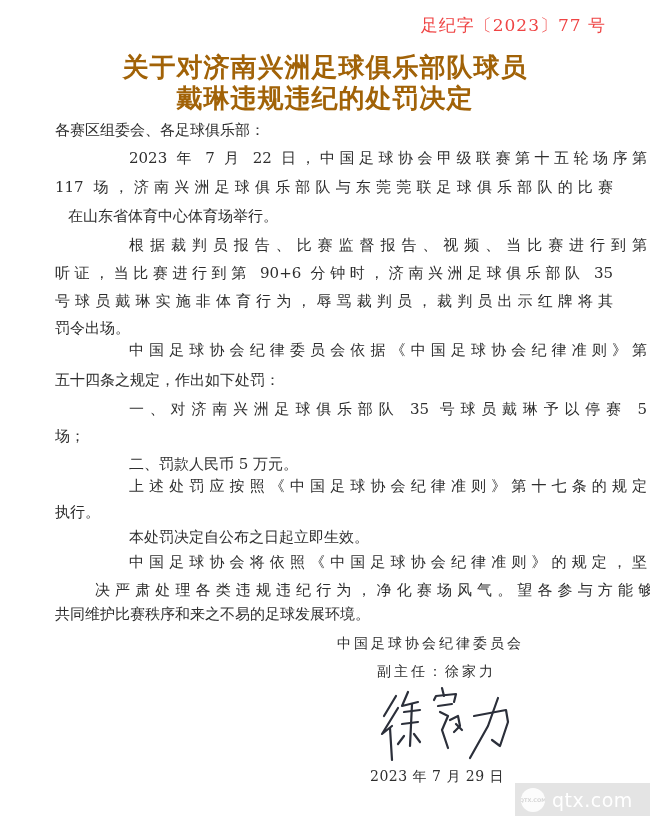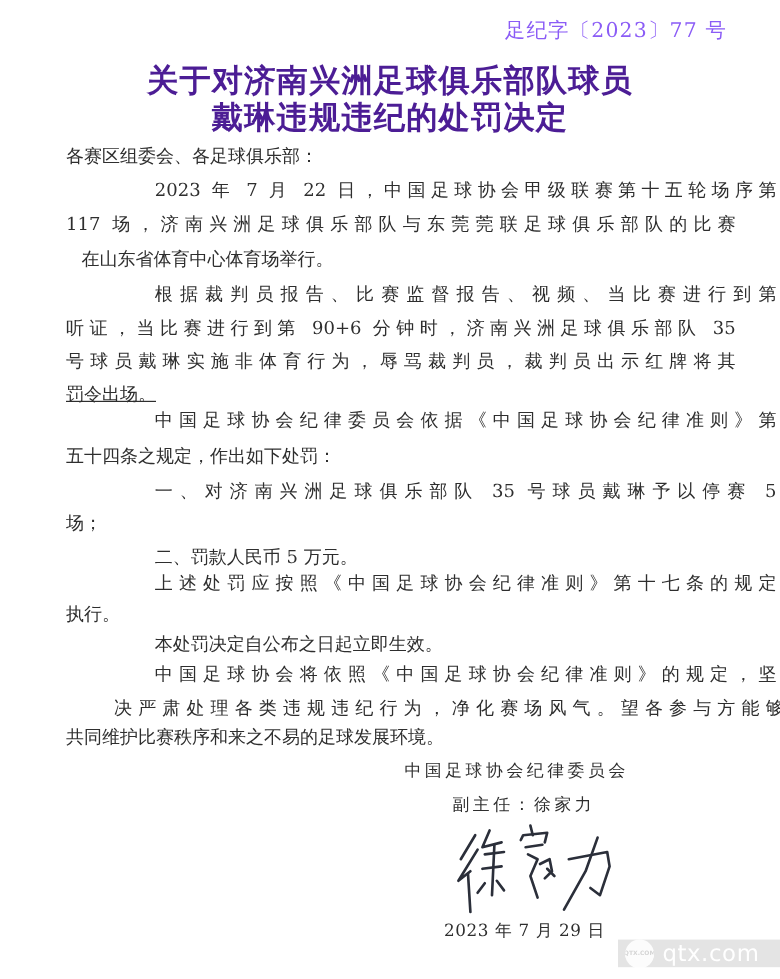--- a/index.html
+++ b/index.html
@@ -14,32 +14,32 @@
       overflow: hidden;
       font-family: "DejaVu Serif", "Liberation Serif", serif;
       color: #2a2a2a;
     }
     .doc-number {
       position: absolute;
       top: 14px;
       right: 44px;
       font-size: 17px;
       letter-spacing: 1px;
-      color: #8b5cf6;
+      color: #ef4444;
       white-space: nowrap;
     }
     .title {
       position: absolute;
       left: 0;
       width: 650px;
       text-align: center;
       font-family: "DejaVu Serif", "Liberation Serif", serif;
       font-weight: bold;
       font-size: 26px;
-      color: #4c1d95;
+      color: #a16207;
       letter-spacing: 1px;
       white-space: nowrap;
     }
     .title.l1 { top: 50px; }
     .title.l2 { top: 81px; }
 
     .line {
       position: absolute;
       left: 55px;
       width: 558px;
@@ -66,21 +66,21 @@
       left: 378px;
       top: 686px;
       width: 150px;
       height: 78px;
     }
     .watermark {
       position: absolute;
       left: 515px;
       top: 783px;
       width: 135px;
-      height: 23px;
+      height: 33px;
       background: #e4e4e4;
       display: flex;
       align-items: center;
       padding-left: 6px;
       box-sizing: border-box;
     }
     .wm-logo {
       width: 24px;
       height: 24px;
       border-radius: 50%;
@@ -122,21 +122,21 @@
 
   <div class="line last" style="top:118px;">各赛区组委会、各足球俱乐部：</div>
 
   <div class="line indent" style="top:146px;">2023 年 7 月 22 日，中国足球协会甲级联赛第十五轮场序第</div>
   <div class="line" style="top:175px;">117 场，济南兴洲足球俱乐部队与东莞莞联足球俱乐部队的比赛</div>
   <div class="line last" style="top:204px;margin-left:13px;">在山东省体育中心体育场举行。</div>
 
   <div class="line indent" style="top:233px;">根据裁判员报告、比赛监督报告、视频、当比赛进行到第</div>
   <div class="line" style="top:261px;">听证，当比赛进行到第 90+6 分钟时，济南兴洲足球俱乐部队 35</div>
   <div class="line" style="top:289px;">号球员戴琳实施非体育行为，辱骂裁判员，裁判员出示红牌将其</div>
-  <div class="line last" style="top:316px;text-decoration:underline;">罚令出场。</div>
+  <div class="line last" style="top:316px;">罚令出场。</div>
 
   <div class="line indent" style="top:340px;font-family:Liberation Mono, monospace;">中国足球协会纪律委员会依据《中国足球协会纪律准则》第</div>
   <div class="line last" style="top:368px;">五十四条之规定，作出如下处罚：</div>
 
   <div class="line indent" style="top:397px;">一、对济南兴洲足球俱乐部队 35 号球员戴琳予以停赛 5</div>
   <div class="line last" style="top:424px;">场；</div>
 
   <div class="line indent last" style="top:452px;">二、罚款人民币 5 万元。</div>
 
   <div class="line indent" style="top:474px;">上述处罚应按照《中国足球协会纪律准则》第十七条的规定</div>

